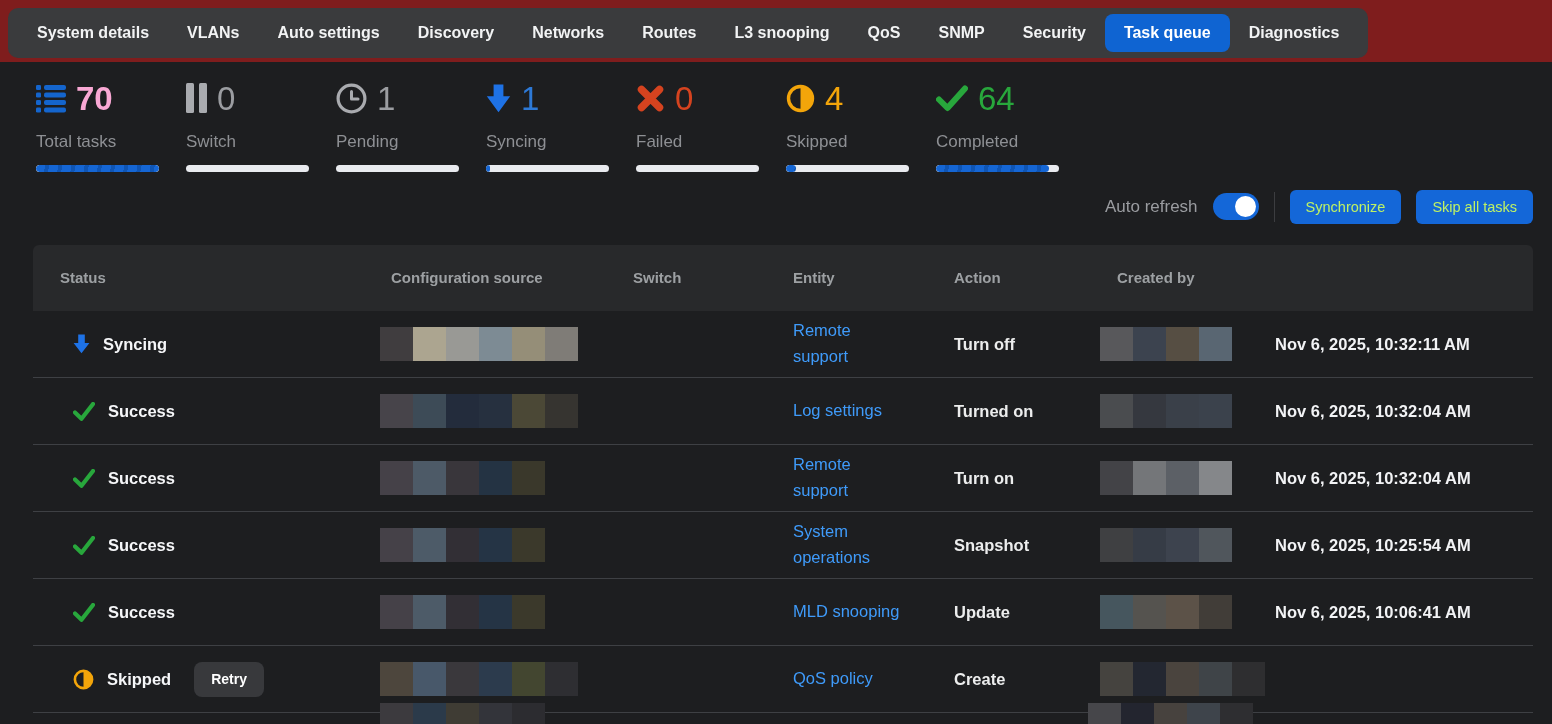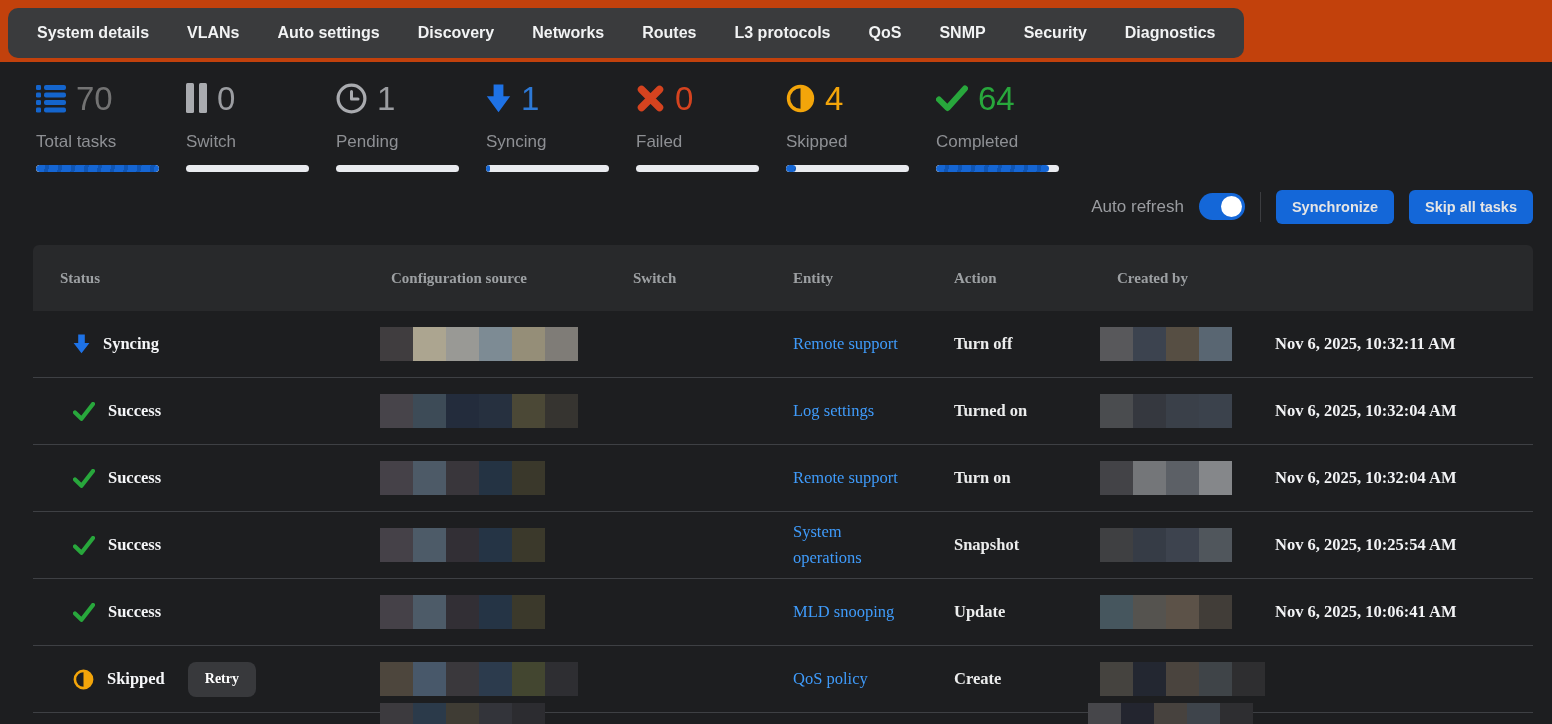--- a/index.html
+++ b/index.html
@@ -3,21 +3,21 @@
 <meta charset="utf-8">
 <style>
   * { box-sizing: border-box; }
   html,body { margin:0; padding:0; }
   body {
     width:1552px; height:724px; overflow:hidden; position:relative;
     background:#1d1e20; color:#f2f3f5;
     font-family:"Liberation Sans", sans-serif;
   }
   
-  .topband { position:absolute; top:0; left:0; width:1552px; height:62px; background:#c2410c; }
+  .topband { position:absolute; top:0; left:0; width:1552px; height:62px; background:#7f1d1d; }
   .navpill { position:absolute; top:8px; left:8px; height:50px; background:#3a3b3d; border-radius:10px;
              display:flex; align-items:center; padding:0 10px; }
   .tab { padding:10px 19px; font-size:16px; font-weight:600; color:#f2f3f4; border-radius:8px;
          white-space:nowrap; cursor:pointer; }
   .tab.active { background:#0f64d2; color:#fff; }
   
   .stats { position:absolute; top:76px; left:36px; display:flex; }
   .stat { width:150px; }
   .stat-top { display:flex; align-items:center; gap:10px; height:44px; }
   .stat-icon { display:flex; align-items:center; }
@@ -25,25 +25,25 @@
   .stat-label { margin-top:12px; font-size:17px; color:#8e9094; }
   .stat-bar { margin-top:13px; width:123px; height:7px; border-radius:4px; background:#e9ebef; overflow:hidden; }
   .stat-bar-fill { height:100%; border-radius:4px;
                    background:repeating-linear-gradient(100deg,#1566d4 0 9px,#0f55b4 9px 13px); }
   
   .controls { position:absolute; top:189px; right:19px; display:flex; align-items:center; gap:15px; height:35px; }
   .auto-label { font-size:17px; color:#9a9ca0; }
   .toggle { width:46px; height:27px; border-radius:14px; background:#1467d8; position:relative; cursor:pointer; }
   .knob { position:absolute; right:3px; top:3px; width:21px; height:21px; border-radius:50%; background:#fff; }
   .vdiv { width:1px; height:30px; background:#3c3d40; }
-  .btn { height:34px; padding:0 16px; border:none; border-radius:6px; background:#1467d8; color:#e5e5e5;
-         font-size:14.5px; font-weight:700; font-family:inherit; cursor:pointer; }
+  .btn { height:34px; padding:0 16px; border:none; border-radius:6px; background:#1467d8; color:#bef264;
+         font-size:14.5px; font-weight:400; font-family:inherit; cursor:pointer; }
   
   .table { position:absolute; top:245px; left:33px; width:1500px; }
-  .thead, .tr { display:grid; grid-template-columns:358px 242px 160px 161px 163px 158px 1fr;font-family:Liberation Serif, serif; }
+  .thead, .tr { display:grid; grid-template-columns:358px 242px 160px 161px 163px 158px 1fr; }
   .thead { height:66px; background:#28292b; border-radius:6px 6px 0 0; align-items:center;
            font-size:15px; font-weight:700; color:#9da0a3; }
   .th { padding-right:34px; line-height:1.35; }
   .th:first-child { padding-left:27px; }
   .tr { height:67px; align-items:center; border-bottom:1px solid #3e4044; font-size:16.5px; }
   .status-cell { display:flex; align-items:center; gap:13px; padding-left:40px;
                  font-weight:600; color:#f5f6f8; }
   .status-icon { display:flex; }
   .retry-btn { margin-left:10px; height:35px; padding:0 17px; border:none; border-radius:8px;
                background:#38393c; color:#fff; font-weight:700; font-size:14px; font-family:inherit; cursor:pointer; }
@@ -61,24 +61,25 @@
 <body>
 
 <div class="topband">
   <div class="navpill">
       <div class="tab"><span>System details</span></div>
       <div class="tab"><span>VLANs</span></div>
       <div class="tab"><span>Auto settings</span></div>
       <div class="tab"><span>Discovery</span></div>
       <div class="tab"><span>Networks</span></div>
       <div class="tab"><span>Routes</span></div>
-      <div class="tab"><span>L3 protocols</span></div>
+      <div class="tab"><span>L3 snooping</span></div>
       <div class="tab"><span>QoS</span></div>
       <div class="tab"><span>SNMP</span></div>
       <div class="tab"><span>Security</span></div>
+      <div class="tab active"><span>Task queue</span></div>
       <div class="tab"><span>Diagnostics</span></div>
     </div>
 </div>
 
 <div class="stats">
     <div class="stat">
     <div class="stat-top">
       <span class="stat-icon">
           <svg width="30" height="29" viewBox="0 0 30 29">
             <g fill="#1465cd">
@@ -86,21 +87,21 @@
               <rect x="8" y="1" width="22" height="5" rx="2"></rect>
               <rect x="0" y="8.5" width="5" height="5" rx="1.3"></rect>
               <rect x="8" y="8.5" width="22" height="5" rx="2"></rect>
               <rect x="0" y="16" width="5" height="5" rx="1.3"></rect>
               <rect x="8" y="16" width="22" height="5" rx="2"></rect>
               <rect x="0" y="23.5" width="5" height="5" rx="1.3"></rect>
               <rect x="8" y="23.5" width="22" height="5" rx="2"></rect>
             </g>
           </svg>
         </span>
-      <span class="stat-value" style="color: #737373;">70</span>
+      <span class="stat-value" style="color: #f9a8d4; font-weight: bold;">70</span>
     </div>
     <div class="stat-label">Total tasks</div>
     <div class="stat-bar">
         <div class="stat-bar-fill" style="width: 100%;"></div>
       </div>
   </div>
     <div class="stat">
     <div class="stat-top">
       <span class="stat-icon">
           <svg width="21" height="30">

